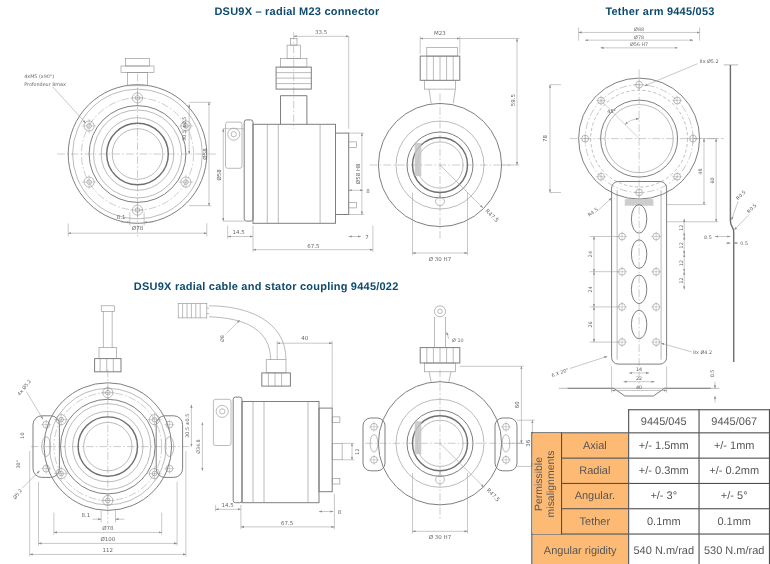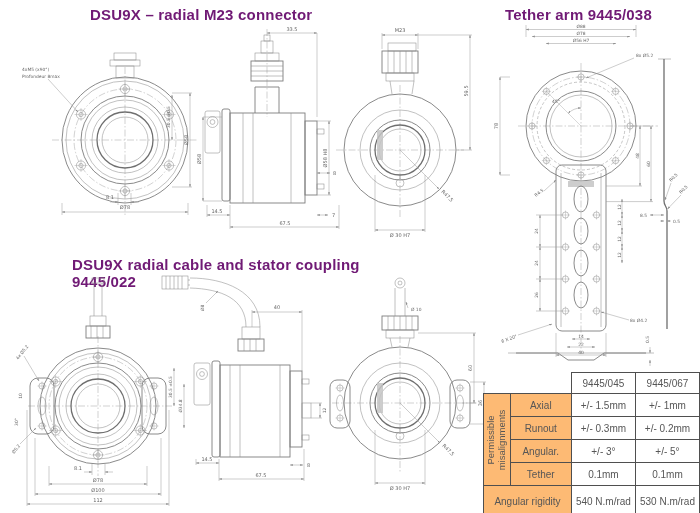--- a/index.html
+++ b/index.html
@@ -1,22 +1,22 @@
 <!DOCTYPE html>
 <html><head>
 <meta charset="utf-8">
 <style>
   html,body{margin:0;padding:0;}
   body{
     width:700px;height:513px;position:relative;overflow:hidden;
     background:#ffffff;font-family:"Liberation Sans",sans-serif;
   }
   .title{
-    position:absolute;font-weight:bold;font-size:15px;color:#701a75;
-    letter-spacing:.2px;
+    position:absolute;font-weight:bold;font-size:10px;color:#0c4a6e;
+    text-align:center;letter-spacing:.2px;
   }
   svg{position:absolute;overflow:visible;}
   
   .ln{stroke:#7d7d7d;stroke-width:.9;fill:none;}
   .lnb{stroke:#6f6f6f;stroke-width:1.3;fill:none;}
   .ln2{stroke:#8d8d8d;stroke-width:.55;fill:none;}
   .cl{stroke:#9a9a9a;stroke-width:.45;fill:none;stroke-dasharray:7 2 1.5 2;}
   .cl2{stroke:#9f9f9f;stroke-width:.4;fill:none;}
   .dsh{stroke:#8d8d8d;stroke-width:.5;fill:none;stroke-dasharray:3 2;}
   .dim{stroke:#9a9a9a;stroke-width:.5;fill:none;}
@@ -54,21 +54,21 @@
     </g>
     <g id="hole2">
       <circle r="3.1" class="ln2"></circle>
       <line x1="-4.5" x2="4.5" class="cl2"></line>
         <line y1="-4.5" y2="4.5" class="cl2"></line>
     </g>
   </defs>
 </svg>
 
 <div class="title" style="left:90px;top:6px;width:360px;">DSU9X – radial M23 connector</div>
-<div class="title" style="left:505px;top:6px;width:190px;">Tether arm 9445/038</div>
+<div class="title" style="left:505px;top:6px;width:190px;">Tether arm 9445/053</div>
 <div class="title" style="left:72px;top:256px;width:340px;">DSU9X radial cable and stator coupling 9445/022</div>
 
 <svg style="left:20px;top:45px" width="185" height="180" viewBox="0 0 185 180">
   <g>
     <line x1="32" y1="95" x2="178" y2="95" class="cl"></line>
     <line x1="105" y1="22" x2="105" y2="172" class="cl"></line>
     <circle cx="105" cy="95" r="63" class="ln"></circle>
     <circle cx="105" cy="95" r="59" class="ln2"></circle>
     <circle cx="105" cy="95" r="51" class="cl"></circle>
     <circle cx="105" cy="95" r="44" class="ln"></circle>
@@ -493,21 +493,21 @@
     </tr>
     <tr>
       <td class="side lab" rowspan="4">
         <div class="vrot">Permissible misalignments</div>
       </td>
       <td class="param lab">Axial</td>
       <td>+/- 1.5mm</td>
       <td>+/- 1mm</td>
     </tr>
     <tr>
-      <td class="param lab">Runout</td>
+      <td class="param lab">Radial</td>
       <td>+/- 0.3mm</td>
       <td>+/- 0.2mm</td>
     </tr>
     <tr>
       <td class="param lab">Angular.</td>
       <td>+/- 3°</td>
       <td>+/- 5°</td>
     </tr>
     <tr>
       <td class="param lab">Tether</td>

